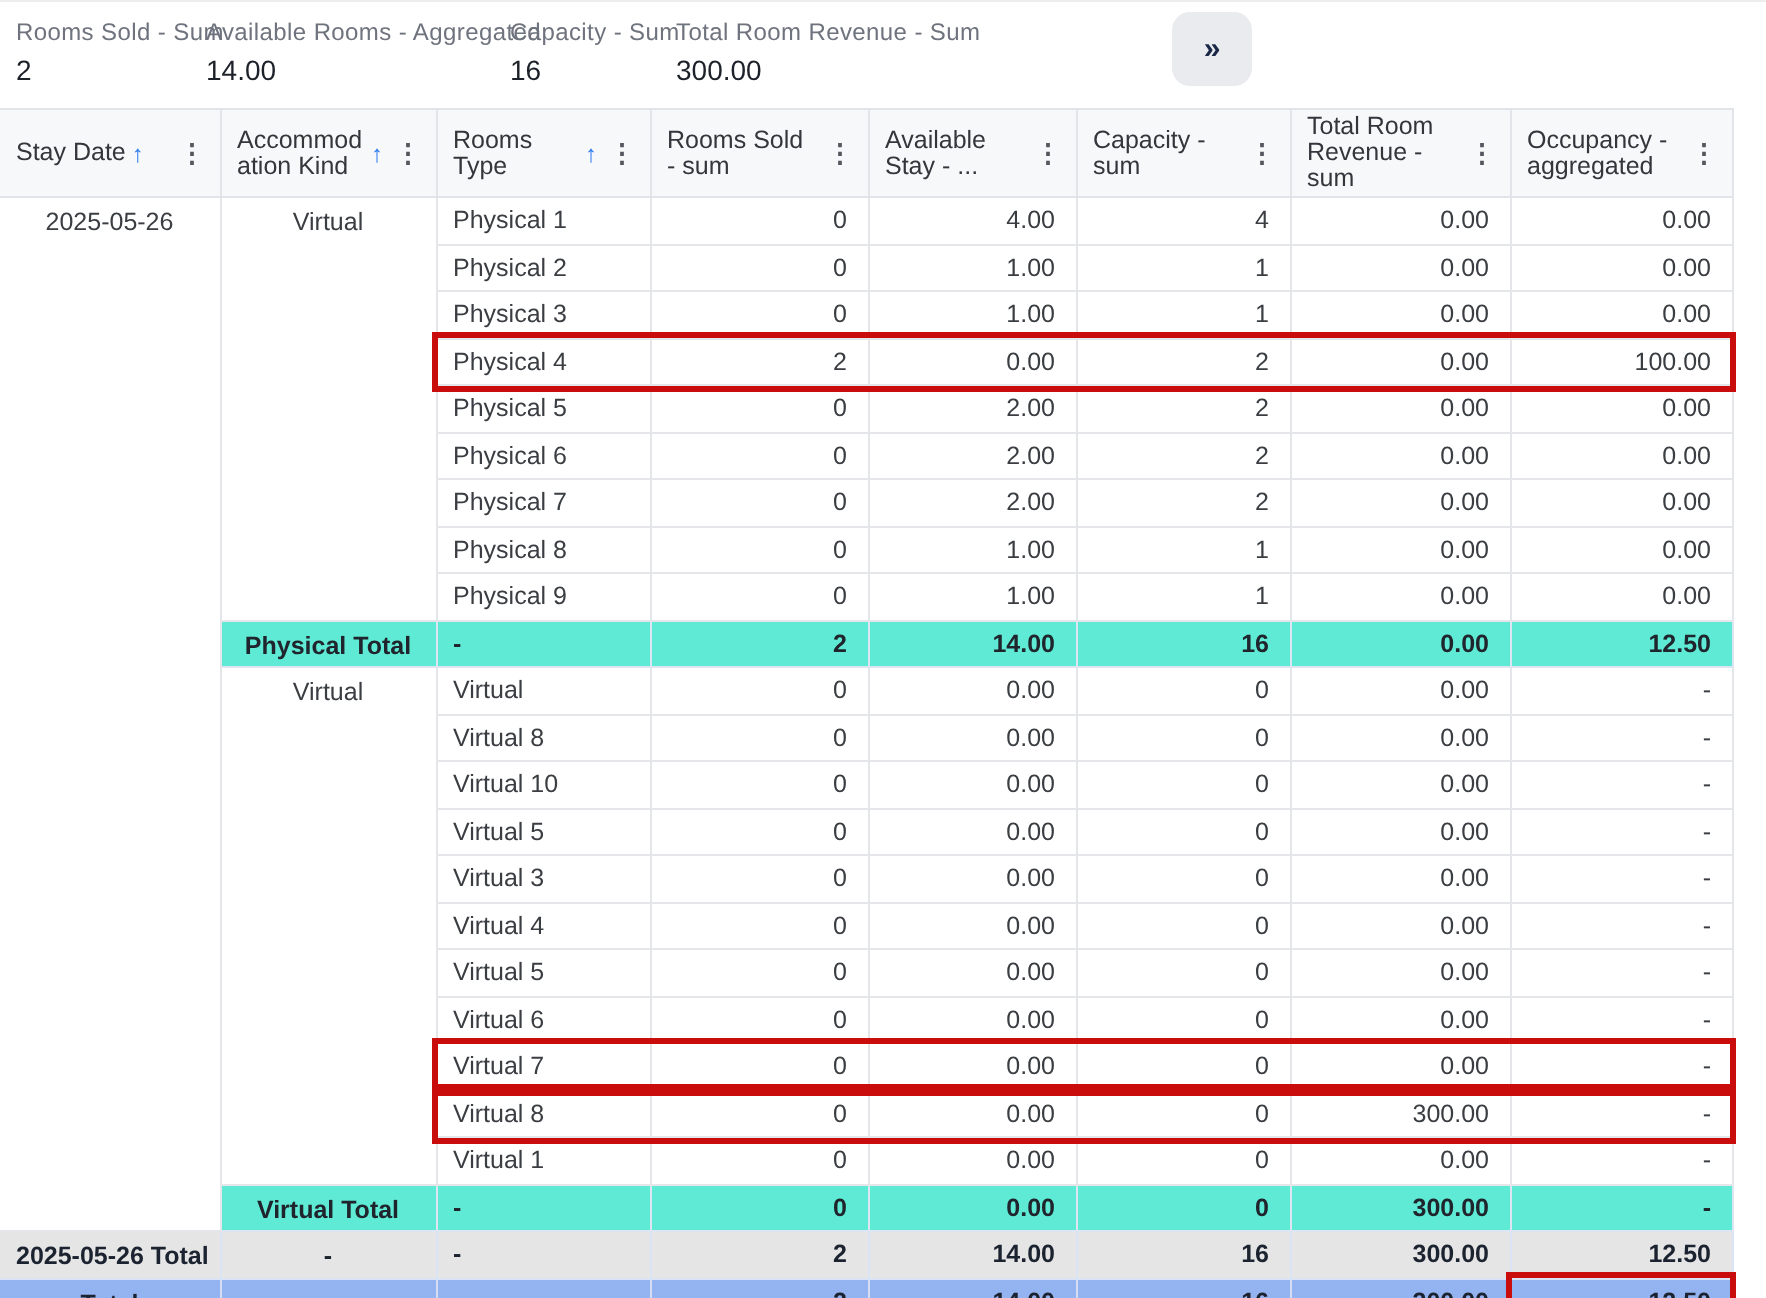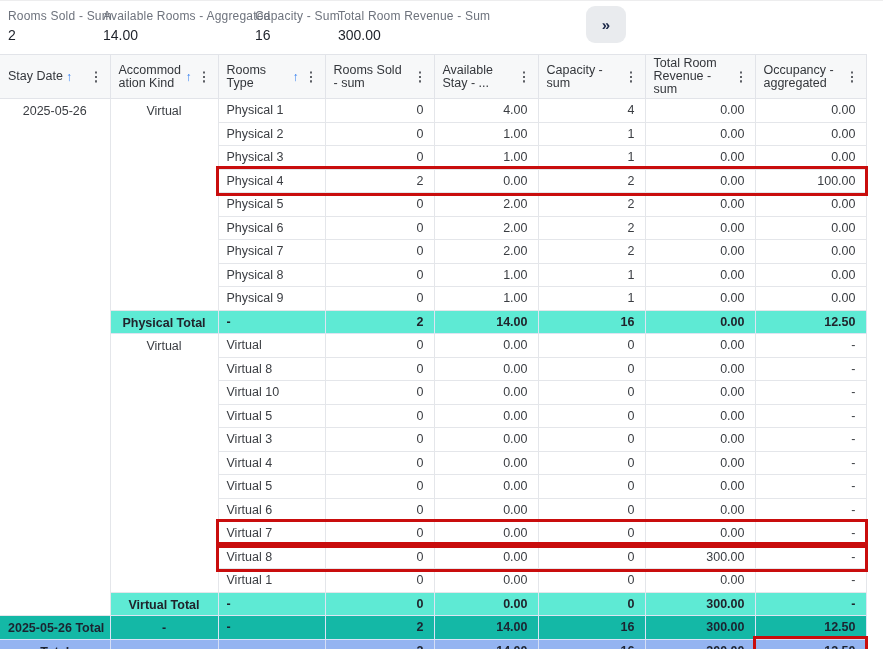--- a/index.html
+++ b/index.html
@@ -29,21 +29,21 @@
   .kebab { margin-left:auto; color:#54575d; font-size:13px; font-weight:bold;
     flex:0 0 auto; padding:0 3px; cursor:pointer; }
 
   tbody td { border:1px solid #e4e6ea; height:23.5px; padding:0 8px;
     white-space:nowrap; overflow:hidden; background:#fff; }
   tbody td:first-child { border-left:none; }
   td.num { text-align:right; padding-right:10px; }
   td.group-cell { vertical-align:top; padding-top:5px;text-align:center; }
 
   tr.subtotal td { background:#5eead4; font-weight:bold; color:#20242c; border-color:#dde4f2; }
-  tr.datetotal td { background:#14b8a6; font-weight:bold; color:#1c2330; border-color:#dbe3f6; }
+  tr.datetotal td { background:#e5e5e5; font-weight:bold; color:#1c2330; border-color:#dbe3f6; }
   tr.grandtotal td { background:#94b4f1; font-weight:bold; color:#1c2330; border-color:#d4def5; }
 
   
   .hl-box { position:absolute; border:3px solid #c90d0d; pointer-events:none; z-index:5; }
 </style>
 </head>
 <body>
 
 <div class="summary-bar">
   <div class="metric m0">

